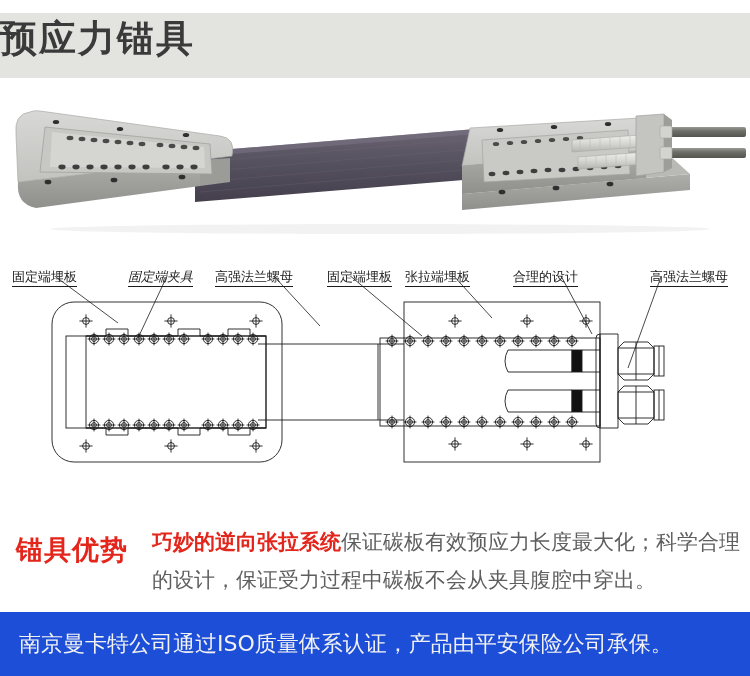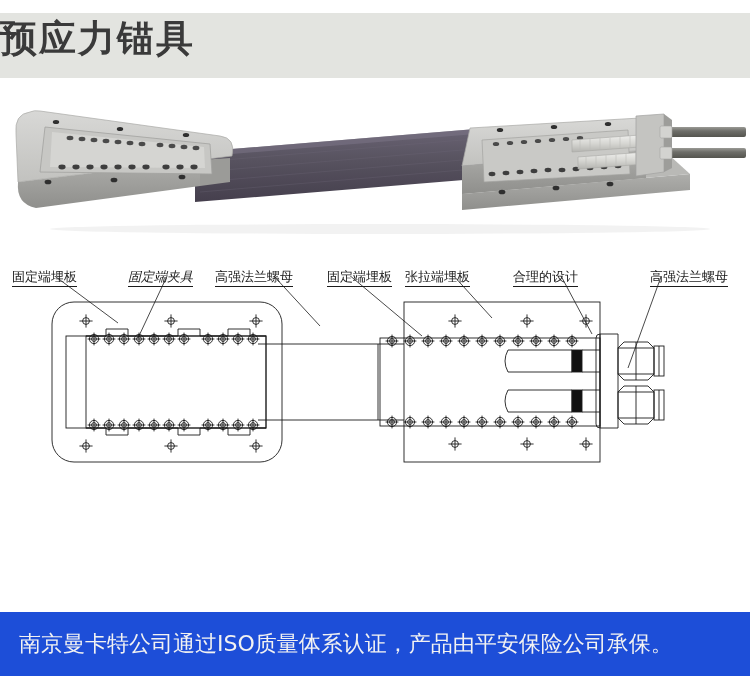--- a/index.html
+++ b/index.html
@@ -402,17 +402,21 @@
         <path d="M618,142 L624,148 L648,148 L654,142"></path>
         <line x1="636" y1="110" x2="636" y2="148"></line>
         <rect x="654" y="114" width="10" height="30"></rect>
         <line x1="659" y1="114" x2="659" y2="144"></line>
       </g>
     </g>
   </svg>
 </div>
 
 <div id="advantage-block">
+  <div id="advantage-heading">锚具优势</div>
+  <div id="advantage-text">
+    <span class="hl-red">巧妙的逆向张拉系统</span><span>保证碳板有效预应力长度最大化；科学</span><span>合理的设计，保证受力过程中碳板不会从夹具腹腔中穿出。</span>
+  </div>
 </div>
 
 <div id="footer-band">
   <div id="footer-text">南京曼卡特公司通过ISO质量体系认证，产品由平安保险公司承保。</div>
 </div>
 
 </body></html>

